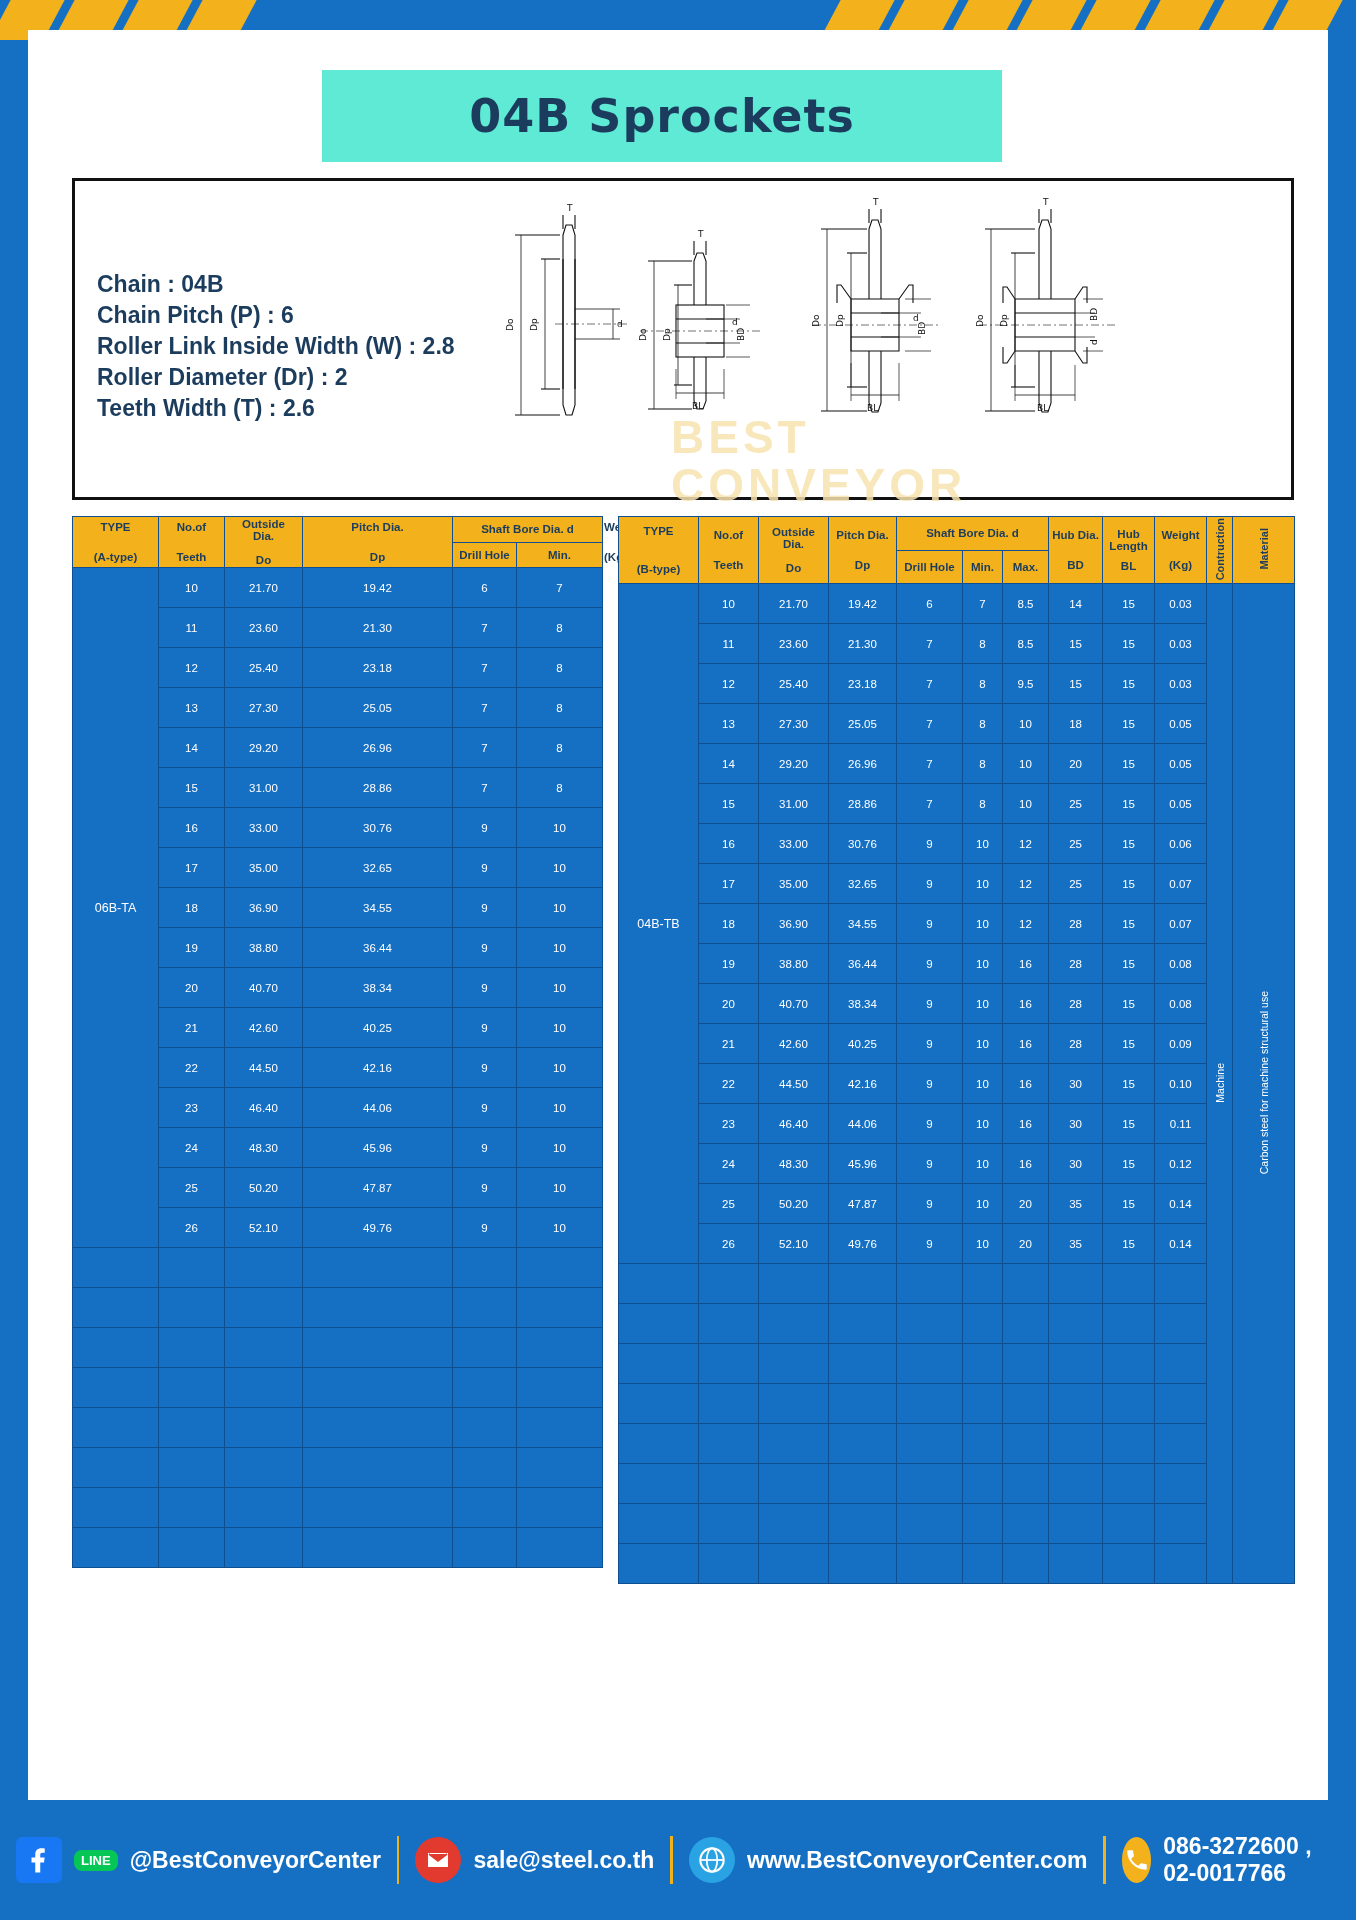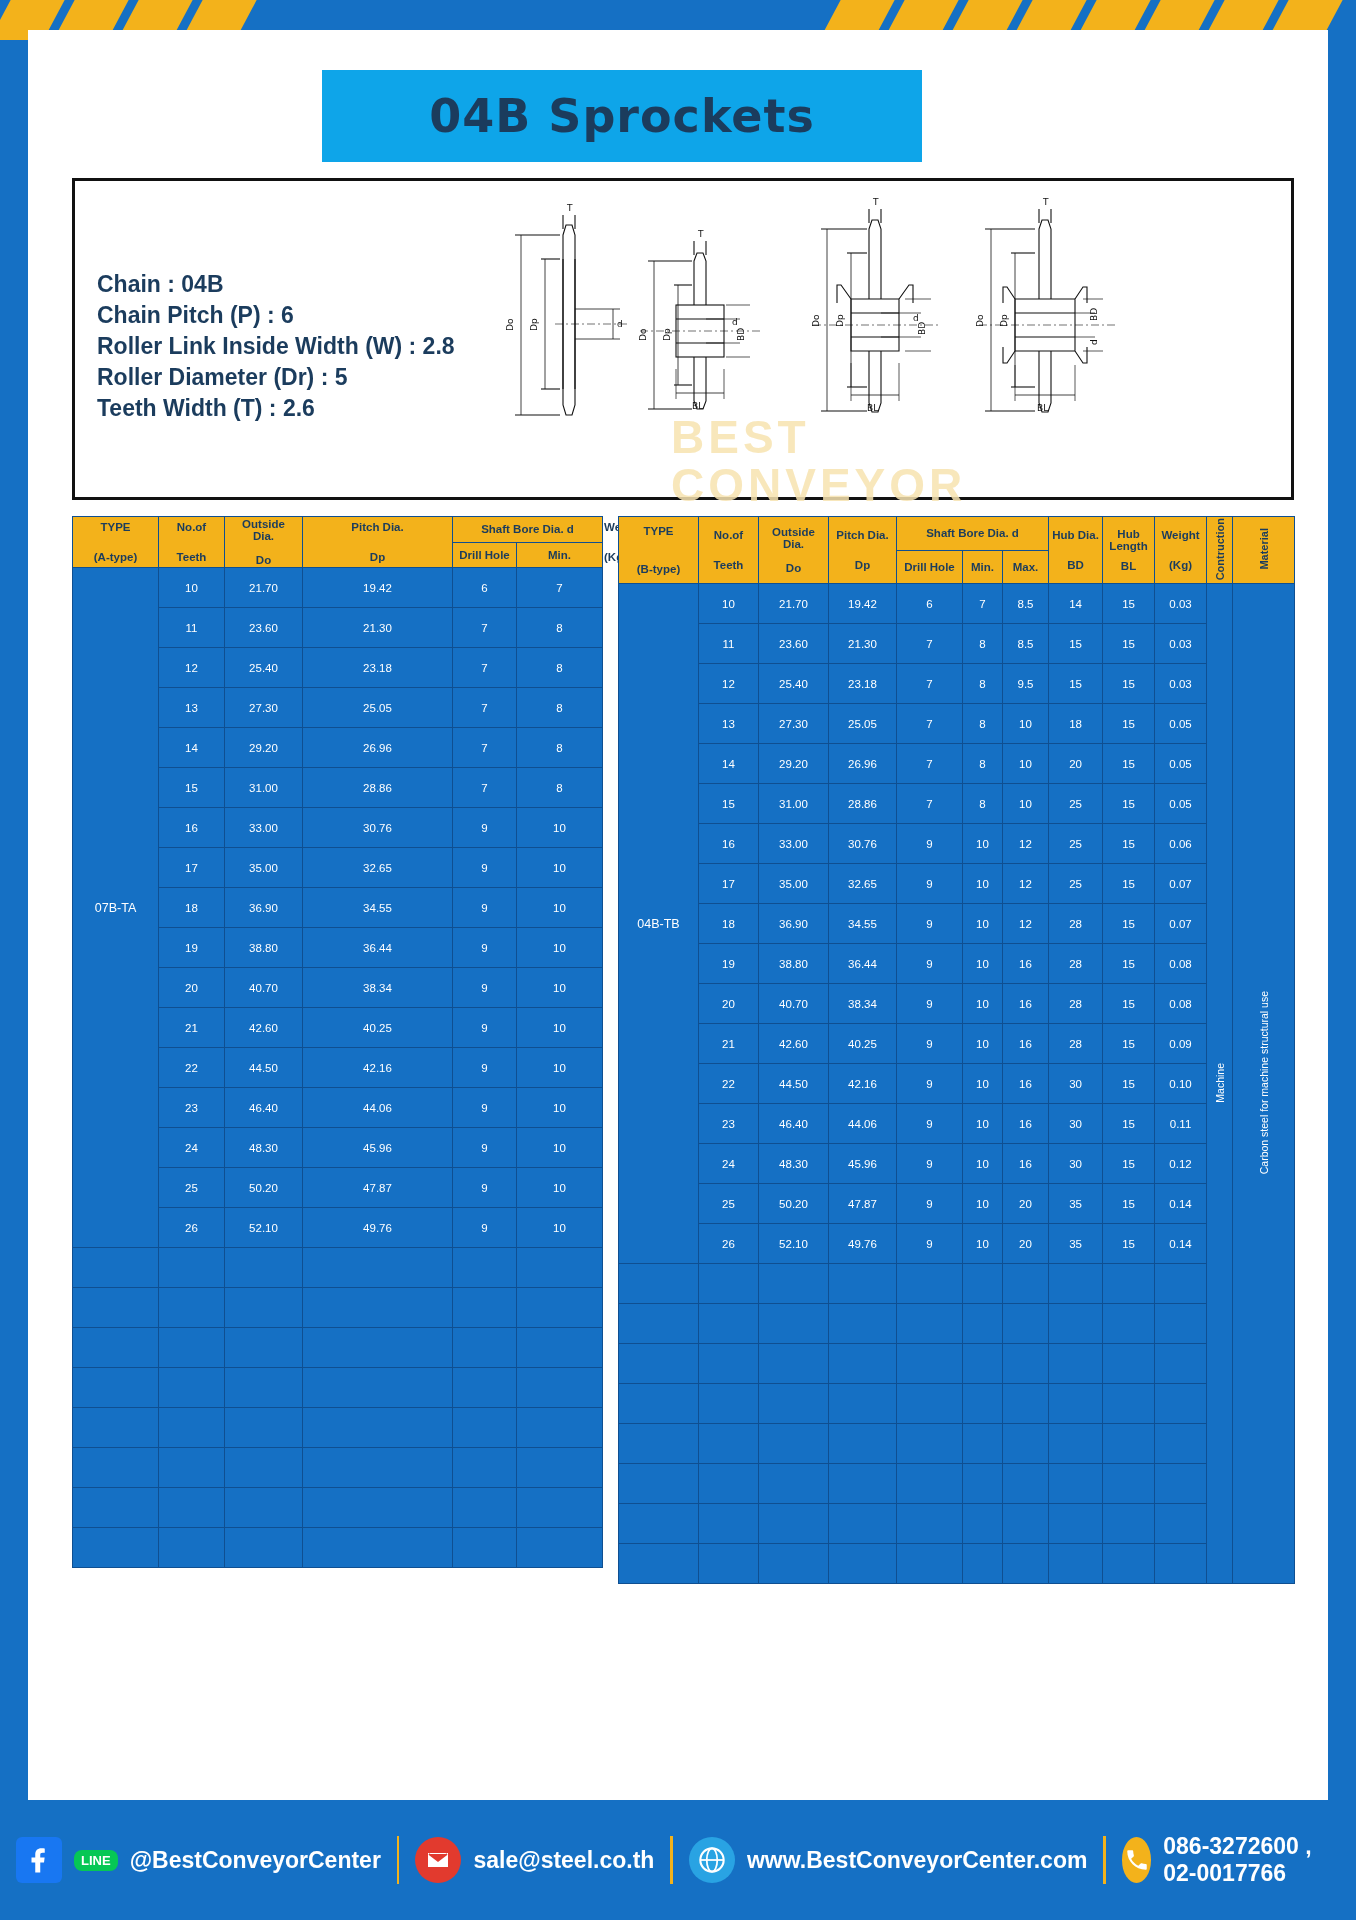--- a/index.html
+++ b/index.html
@@ -24,22 +24,22 @@
     position:absolute;
     left:28px; top:30px;
     width:1300px; height:1862px;
     background:#ffffff;
   }
   .inner {
     position:absolute; left:22px; top:14px; width:1256px; height:1800px;
   }
   
   .title-bar {
-    position:absolute; left:272px; top:26px; width:600px; height:92px;
-    background:#0ea5e9; display:flex; align-items:center; justify-content:center;
+    position:absolute; left:272px; top:26px; width:680px; height:92px;
+    background:#5eead4; display:flex; align-items:center; justify-content:center;
   }
   .title-bar .t {
     font-size:46px; font-weight:bold; color:#1b3c5d; letter-spacing:1px;
     font-family:"DejaVu Sans", sans-serif;
   }
   
   .spec-box {
     position:absolute; left:22px; top:134px; width:1222px; height:322px;
     border:3px solid #111; background:#fff;
   }
@@ -114,21 +114,21 @@
     <div class="title-bar">
       <div class="t">04B Sprockets</div>
     </div>
 
     <div class="spec-box">
 
       <div class="spec-list">
         <div>Chain  :  04B</div>
         <div>Chain Pitch (P)  :  6</div>
         <div>Roller Link Inside Width (W)  :  2.8</div>
-        <div>Roller Diameter (Dr)  :  5</div>
+        <div>Roller Diameter (Dr)  :  2</div>
         <div>Teeth Width (T)  :  2.6</div>
       </div>
 
       <div class="watermark">
         <div>BEST</div>
         <div>CONVEYOR</div>
         <div>CENTER</div>
       </div>
 
       <div class="drawings">
@@ -294,21 +294,21 @@
               <div style="margin-top:18px">(Kg)</div>
             </th>
           </tr>
           <tr>
             <th>Drill Hole</th>
             <th>Min.</th>
           </tr>
         </thead>
         <tbody>
             <tr>
-              <td class="label" rowspan="17">07B-TA</td>
+              <td class="label" rowspan="17">06B-TA</td>
               <td>10</td>
               <td>21.70</td>
               <td colspan="2">19.42</td>
               <td>6</td>
               <td>7</td>
               <td>0.01</td>
             </tr>
             <tr>
               <td>11</td>
               <td>23.60</td>

